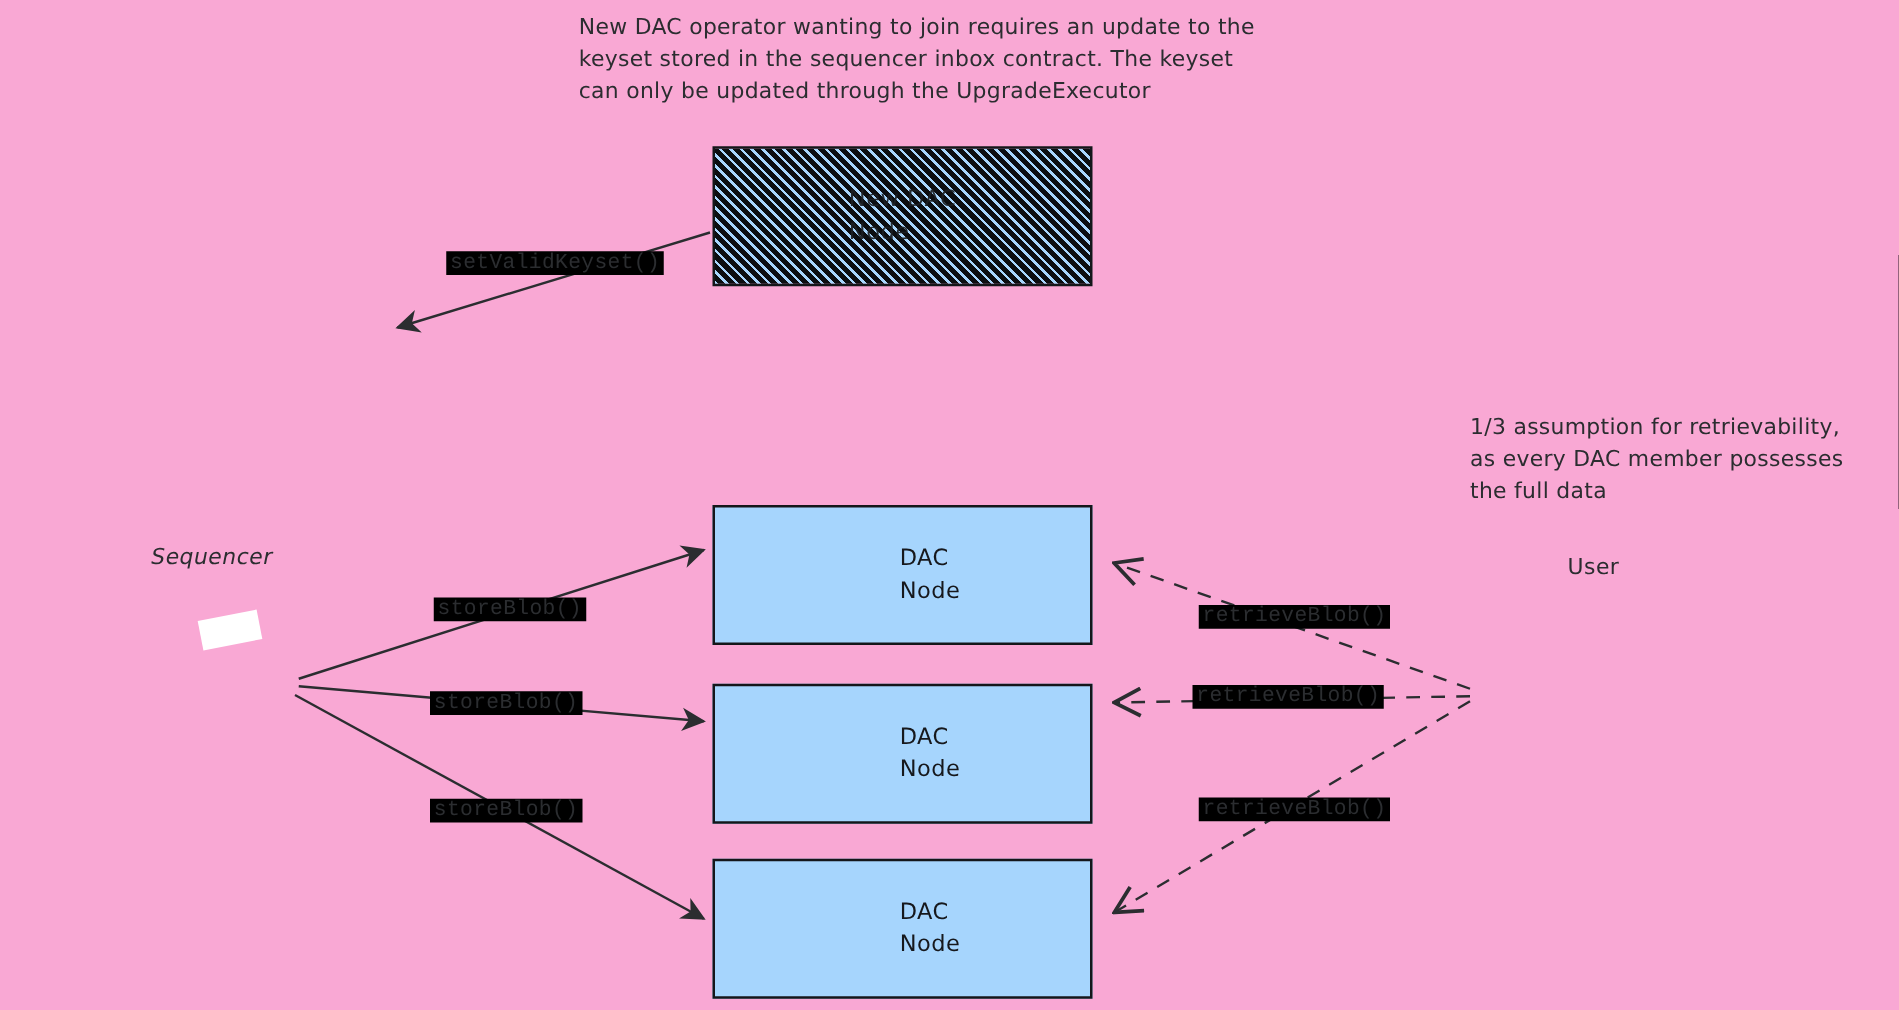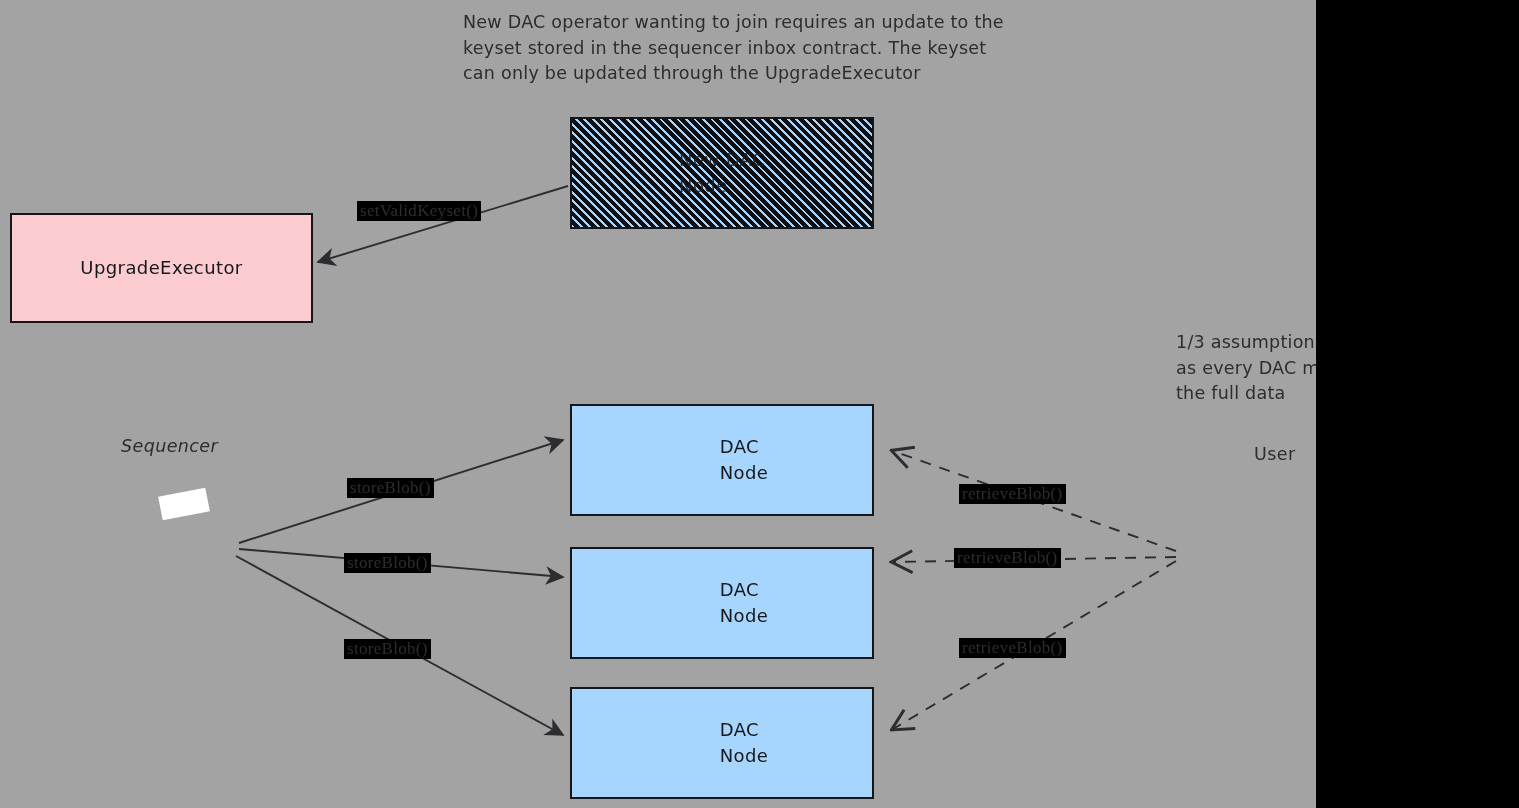--- a/index.html
+++ b/index.html
@@ -6,23 +6,23 @@
   html, body {
     margin: 0;
     padding: 0;
     background: #000000;
   }
   body {
     font-family: "DejaVu Sans", sans-serif;
   }
   #canvas {
     position: relative;
-    width: 1316px;
+    width: 1519px;
     height: 808px;
-    background: #a3a3a3;
+    background: #f9a8d4;
     overflow: hidden;
   }
   #vector-layer {
     position: absolute;
     left: 0;
     top: 0;
     width: 1519px;
     height: 808px;
     pointer-events: none;
   }
@@ -68,21 +68,21 @@
     color: #2b2d30;
     white-space: pre-line;
   }
   .annotation.note {
     font-size: 17.5px;
     line-height: 25.5px;
     letter-spacing: 0.25px;
   }
   .edge-label {
     position: absolute;
-    font-family: Liberation Serif, serif;
+    font-family: Liberation Mono, monospace;
     font-size: 17px;
     color: #2b2d30;
     letter-spacing: 0.3px;
     white-space: nowrap;
     background: #000000;
     padding: 0 3px;
   }
   .actor-label {
     position: absolute;
     font-family: "DejaVu Sans", sans-serif;
@@ -139,23 +139,20 @@
 
   <div class="annotation note" style="left:463px; top:10px; width:625px;">New DAC operator wanting to join requires an update to the
 keyset stored in the sequencer inbox contract. The keyset
 can only be updated through the UpgradeExecutor</div>
 
   <div class="node-box hatched-box" style="left:570px; top:117px; width:304px; height:112px;">
     <span class="node-label">New DAC
 Node</span>
   </div>
 
-  <div class="node-box exec-box" style="left:10px; top:213px; width:303px; height:110px;">
-    <span class="node-label">UpgradeExecutor</span>
-  </div>
 
   <div class="edge-label" style="left:357px; top:201px;">setValidKeyset()</div>
 
   <div class="annotation note" style="left:1176px; top:330px; width:345px;">1/3 assumption for retrievability,
 as every DAC member possesses
 the full data</div>
 
   <div class="actor-label" style="left:121px; top:436px;font-style:italic;">Sequencer</div>
   <div class="sequencer-glyph" style="left:160px; top:492px; width:48px; height:24px;"></div>
 

